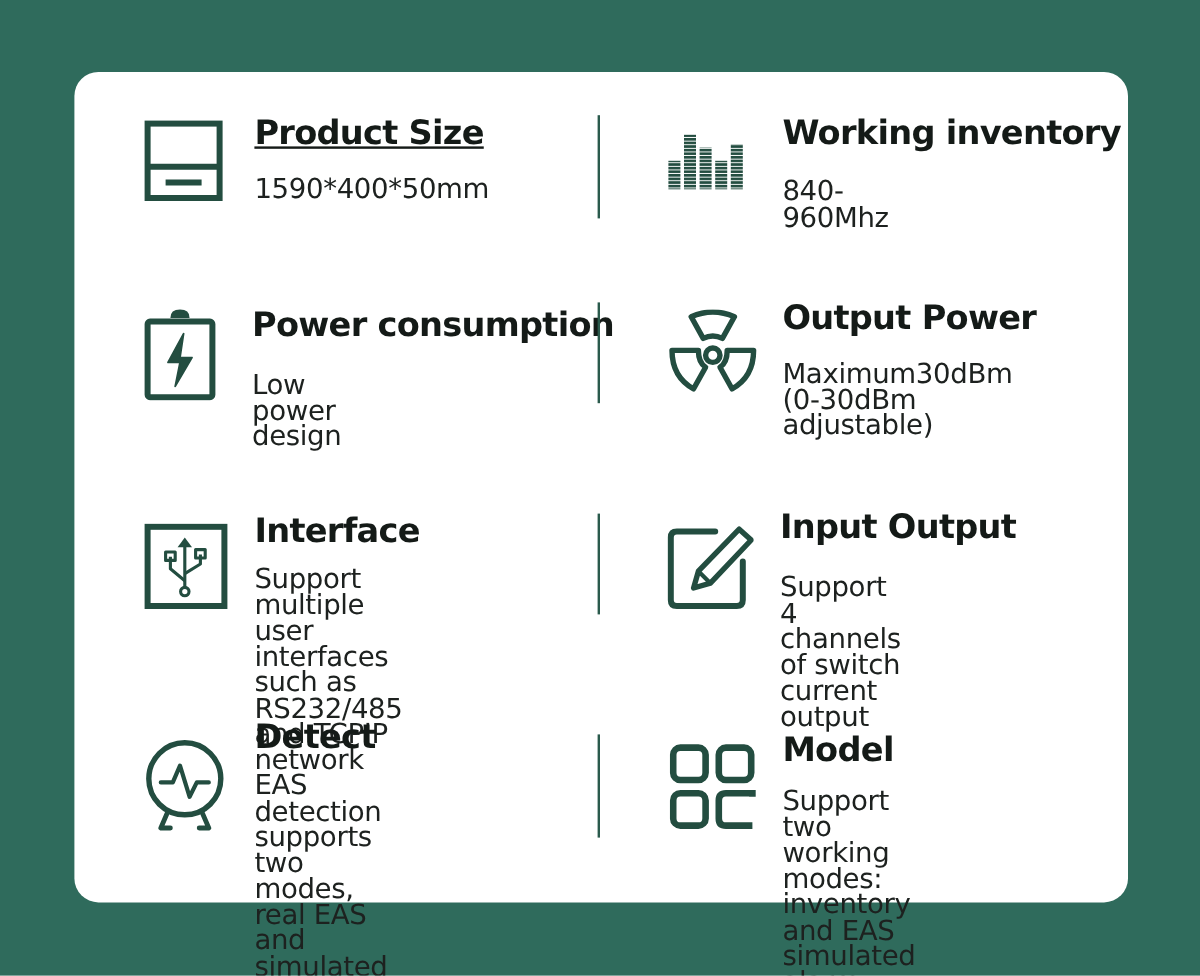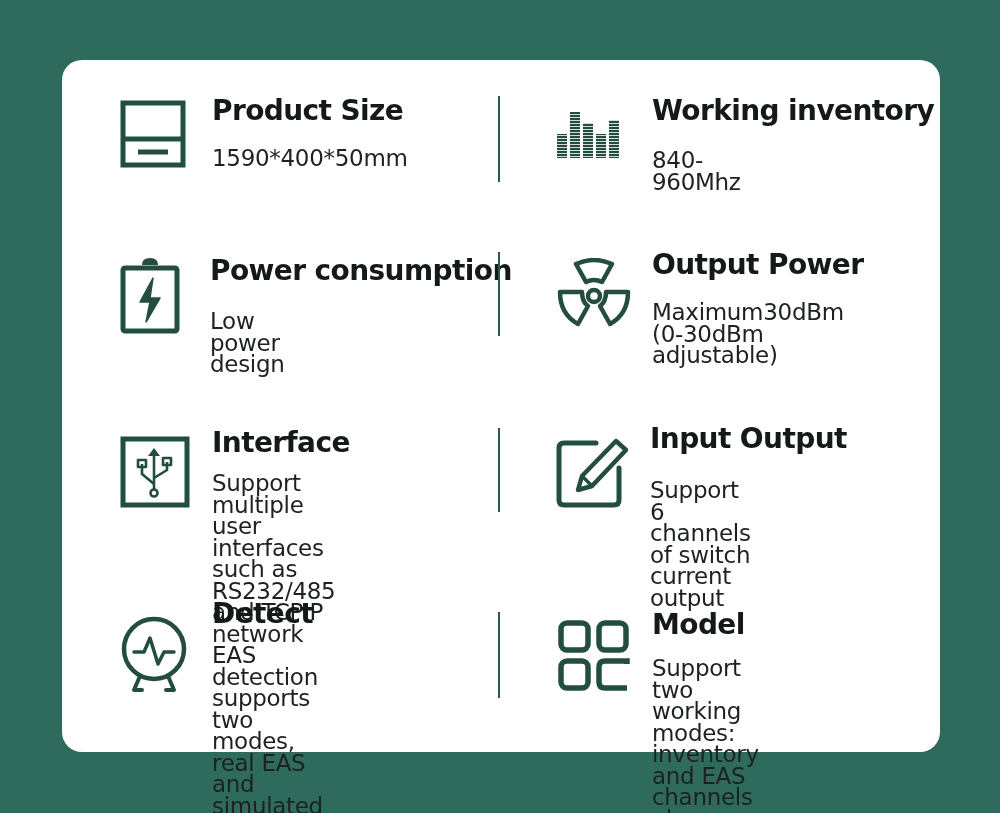--- a/index.html
+++ b/index.html
@@ -39,21 +39,21 @@
 <div class="card">
 
   <div class="feature">
     <div class="icon" style="left:58px; top:40px;">
       <svg width="66" height="68" viewBox="0 0 66 68">
         <rect x="3" y="3" width="60" height="62" fill="none" stroke="#234d40" stroke-width="5"></rect>
         <line x1="3" y1="39" x2="63" y2="39" stroke="#234d40" stroke-width="5"></line>
         <line x1="18" y1="52" x2="48" y2="52" stroke="#234d40" stroke-width="5"></line>
       </svg>
     </div>
-    <div class="title" style="left:150px; top:34px;">Product Size</div>
+    <div class="title" style="left:150px; top:34px;text-decoration:underline;">Product Size</div>
     <div class="desc" style="left:150px; top:88px;">1590*400*50mm</div>
   </div>
 
   <div class="divider" style="left:436px; top:36px; height:86px;"></div>
 
   <div class="feature">
     <div class="icon" style="left:494px; top:52px;">
       <svg width="66" height="46" viewBox="0 0 66 46">
         <defs>
           <pattern id="stripes" width="4" height="3" patternUnits="userSpaceOnUse">
@@ -131,21 +131,21 @@
   <div class="feature">
     <div class="icon" style="left:494px; top:378px;">
       <svg width="72" height="70" viewBox="0 0 72 70">
         <path d="M40 5 L8 5 Q3 5 3 10 L3 62 Q3 67 8 67 L58 67 Q63 67 63 62 L63 30" fill="none" stroke="#234d40" stroke-width="5" stroke-linecap="round"></path>
         <path d="M60 3 L70 12 L36 48 L22 52 L26 38 Z" fill="none" stroke="#234d40" stroke-width="4.5" stroke-linejoin="round"></path>
         <line x1="26" y1="38" x2="36" y2="48" stroke="#234d40" stroke-width="3.5"></line>
       </svg>
     </div>
     <div class="title" style="left:588px; top:362px;text-align:center;">Input Output</div>
     <div class="desc" style="left:588px; top:420px;">
-      <div>Support 6 channels of switch</div>
+      <div>Support 4 channels of switch</div>
       <div>current output</div>
     </div>
   </div>
 
   <div class="feature">
     <div class="icon" style="left:58px; top:556px;">
       <svg width="68" height="84" viewBox="0 0 68 84">
         <circle cx="34" cy="33" r="30" fill="none" stroke="#234d40" stroke-width="4.5"></circle>
         <path d="M14 36 L24 36 L30 22 L38 48 L44 36 L54 36" fill="none" stroke="#234d40" stroke-width="3.5" stroke-linejoin="round" stroke-linecap="round"></path>
         <path d="M20 60 L14 74 L22 74" fill="none" stroke="#234d40" stroke-width="4" stroke-linejoin="round" stroke-linecap="round"></path>
@@ -169,18 +169,18 @@
           <rect x="3" y="3" width="27" height="27" rx="6"></rect>
           <rect x="41" y="3" width="27" height="27" rx="6"></rect>
           <rect x="3" y="41" width="27" height="27" rx="6"></rect>
           <path d="M69 44 L69 41 Q69 41 63 41 L47 41 Q41 41 41 47 L41 62 Q41 68 47 68 L63 68 Q69 68 69 68" stroke-linecap="butt"></path>
         </g>
       </svg>
     </div>
     <div class="title" style="left:590px; top:548px;">Model</div>
     <div class="desc" style="left:590px; top:598px;">
       <div>Support two working modes:</div>
-      <div>inventory and EAS channels</div>
+      <div>inventory and EAS simulated</div>
       <div>alarm</div>
     </div>
   </div>
 
 </div>
 
 </body></html>

